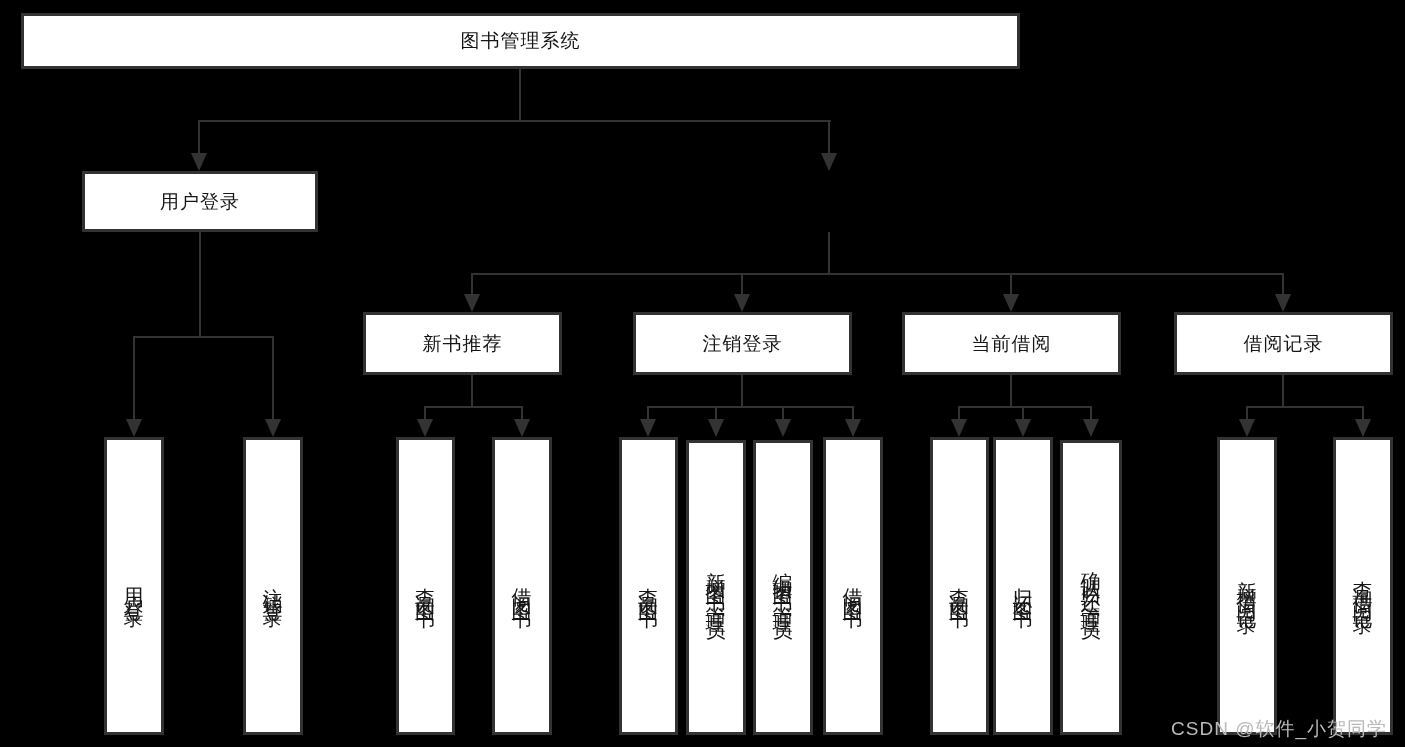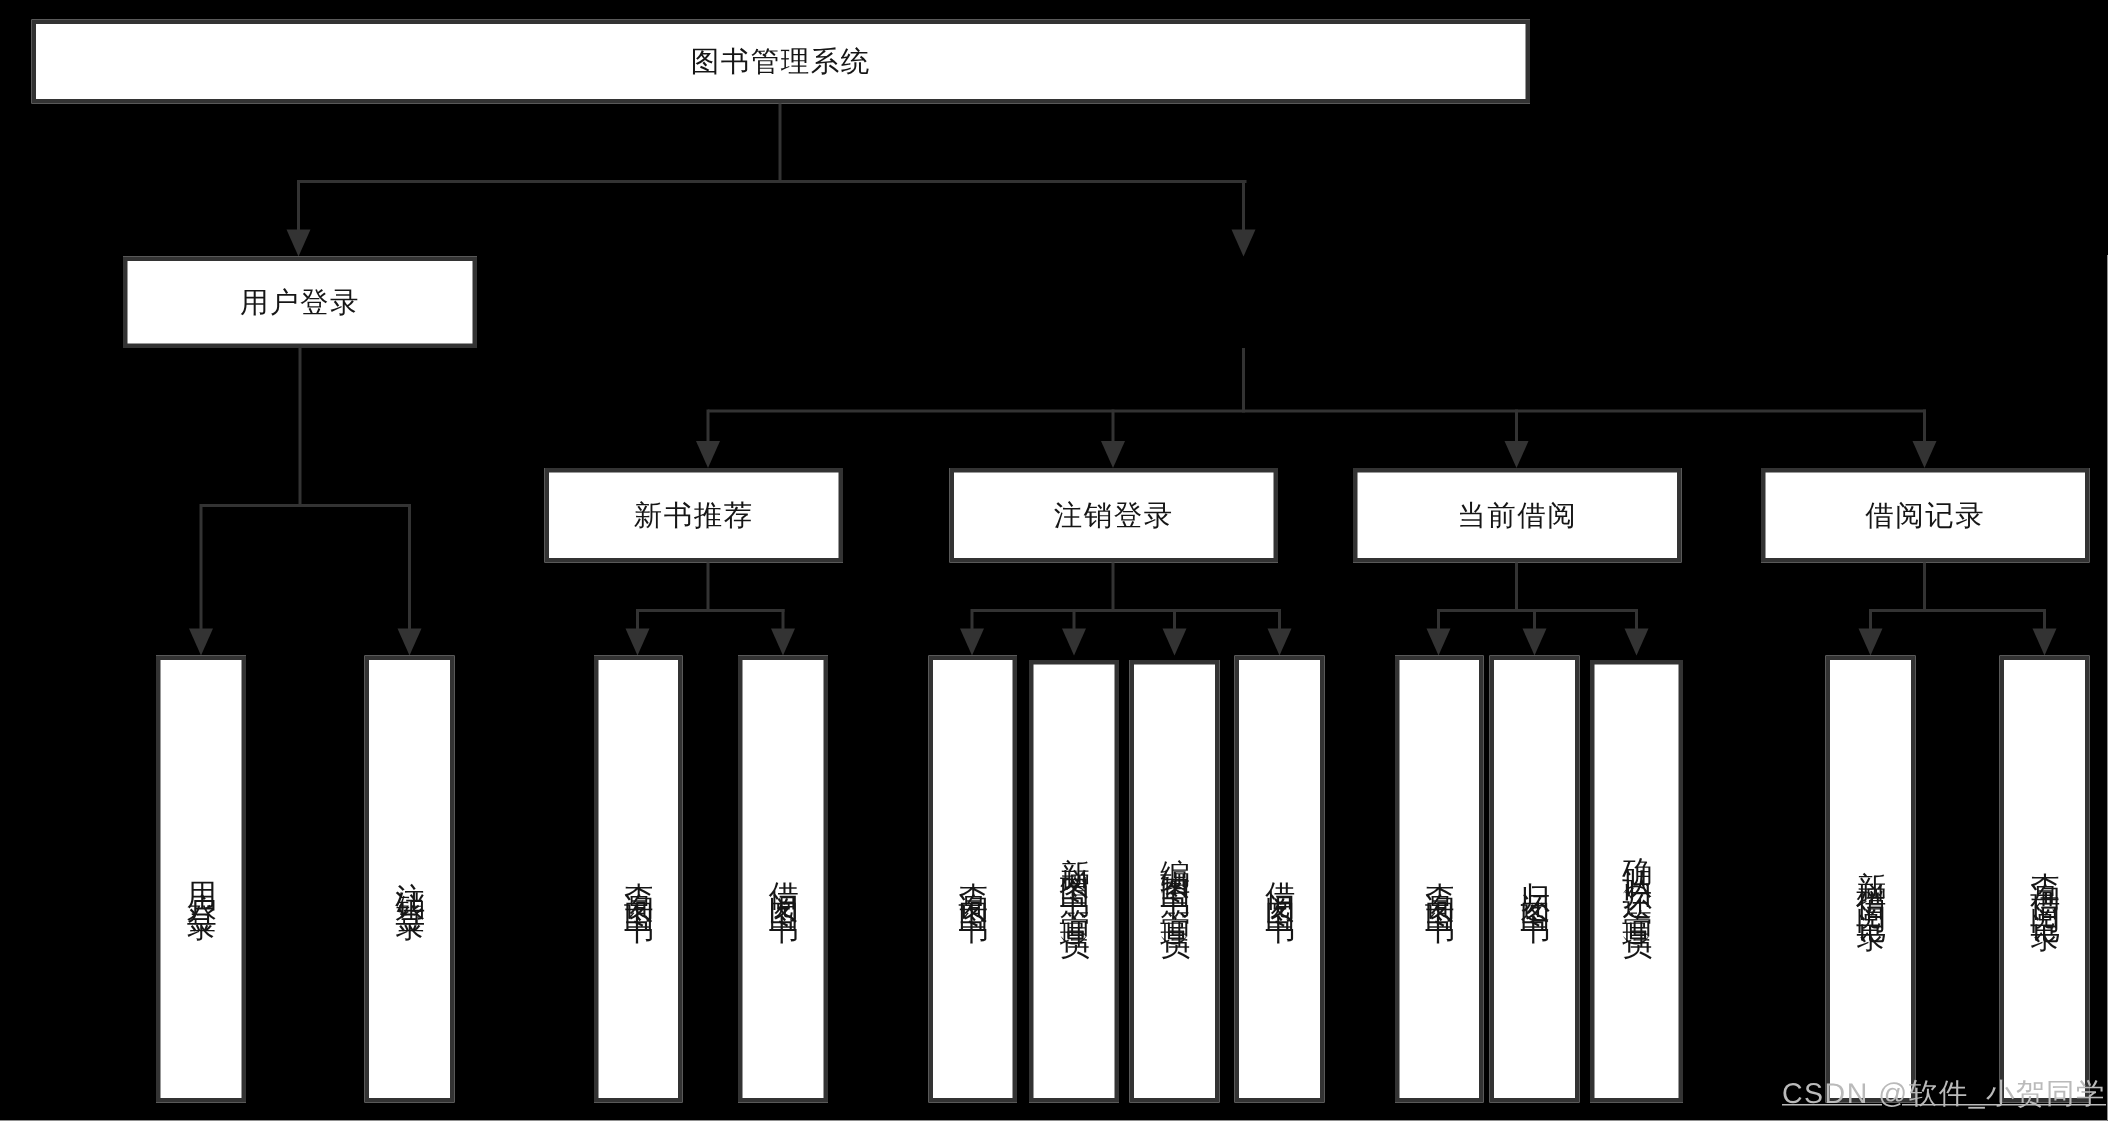--- a/index.html
+++ b/index.html
@@ -32,26 +32,25 @@
   .hl{height:2px;}
   .vl{width:2px;}
   .ar{
     position:absolute;width:0;height:0;
     border-left:8px solid transparent;
     border-right:8px solid transparent;
     border-top:18px solid #333333;
   }
   .watermark{
     position:absolute;
-    right:1px;bottom:5px;
+    right:18px;bottom:5px;
     font-size:19px;
     color:#bababa;
     letter-spacing:1px;
     white-space:nowrap;
-    text-decoration:underline;
   }
 </style>
 </head>
 <body>
 
 <div class="stage">
 
   <div class="box" style="left:21px;top:13px;width:999px;height:56px">
     <span>图书管理系统</span>
   </div>

